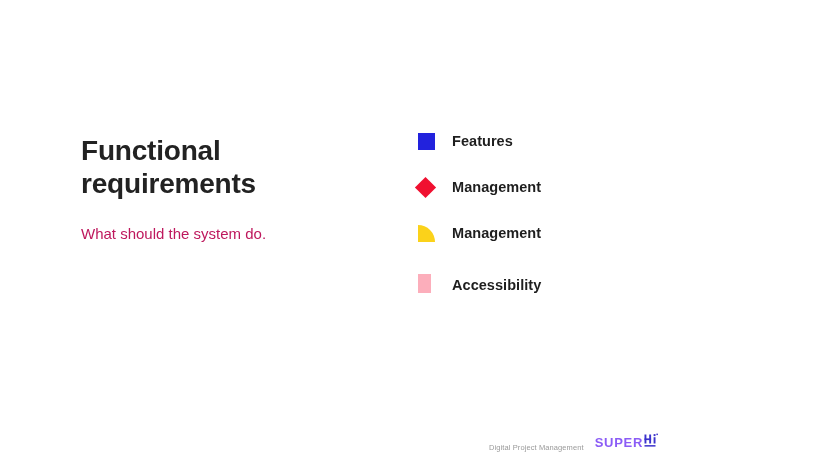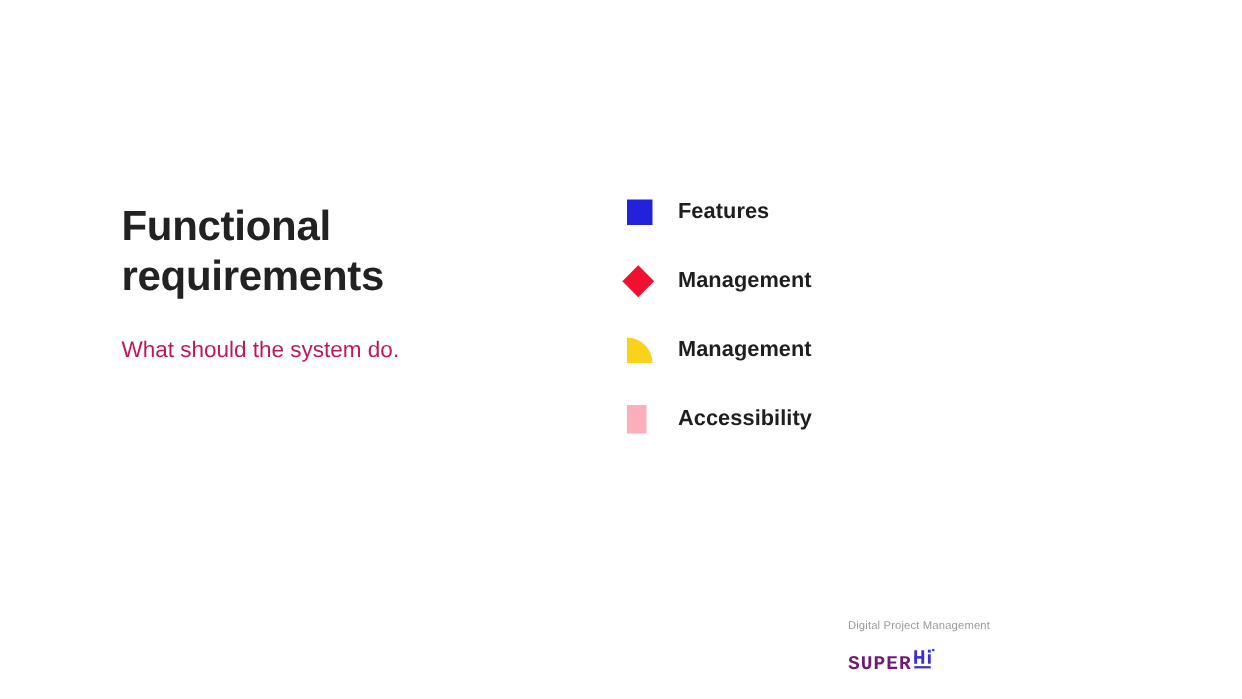--- a/index.html
+++ b/index.html
@@ -52,20 +52,21 @@
     top: 127px;
   }
   .legend-item {
     display: flex;
     align-items: center;
     height: 28px;
     margin-bottom: 18px;
   }
   .legend-item:last-child {
     margin-bottom: 0;
+    align-items: flex-end;
   }
   .marker {
     width: 34px;
     flex: 0 0 34px;
     display: flex;
     align-items: center;
     justify-content: flex-start;
   }
   .legend-label {
     font-size: 14.5px;
@@ -99,40 +100,38 @@
     width: 13px;
     height: 19px;
   }
 
   
   .footer {
     position: absolute;
     right: 28px;
     bottom: 14px;
     display: flex;
-    align-items: flex-start;
+    align-items: flex-end;
     gap: 11px;
-    flex-direction: column;
   }
   .footer-caption {
     font-size: 7.5px;
     color: #9a9a9a;
     letter-spacing: 0.1px;
     white-space: nowrap;
   }
   .brand {
     display: flex;
     align-items: center;
   }
   .brand-word {
     font-size: 13px;
     font-weight: bold;
-    color: #701a75;
+    color: #8b5cf6;
     letter-spacing: 0.7px;
-    font-family: Liberation Mono, monospace;
   }
   .brand-mark {
     display: block;
     margin-left: 1px;
   }
 </style>
 </head>
 <body>
 
 <div class="slide">

